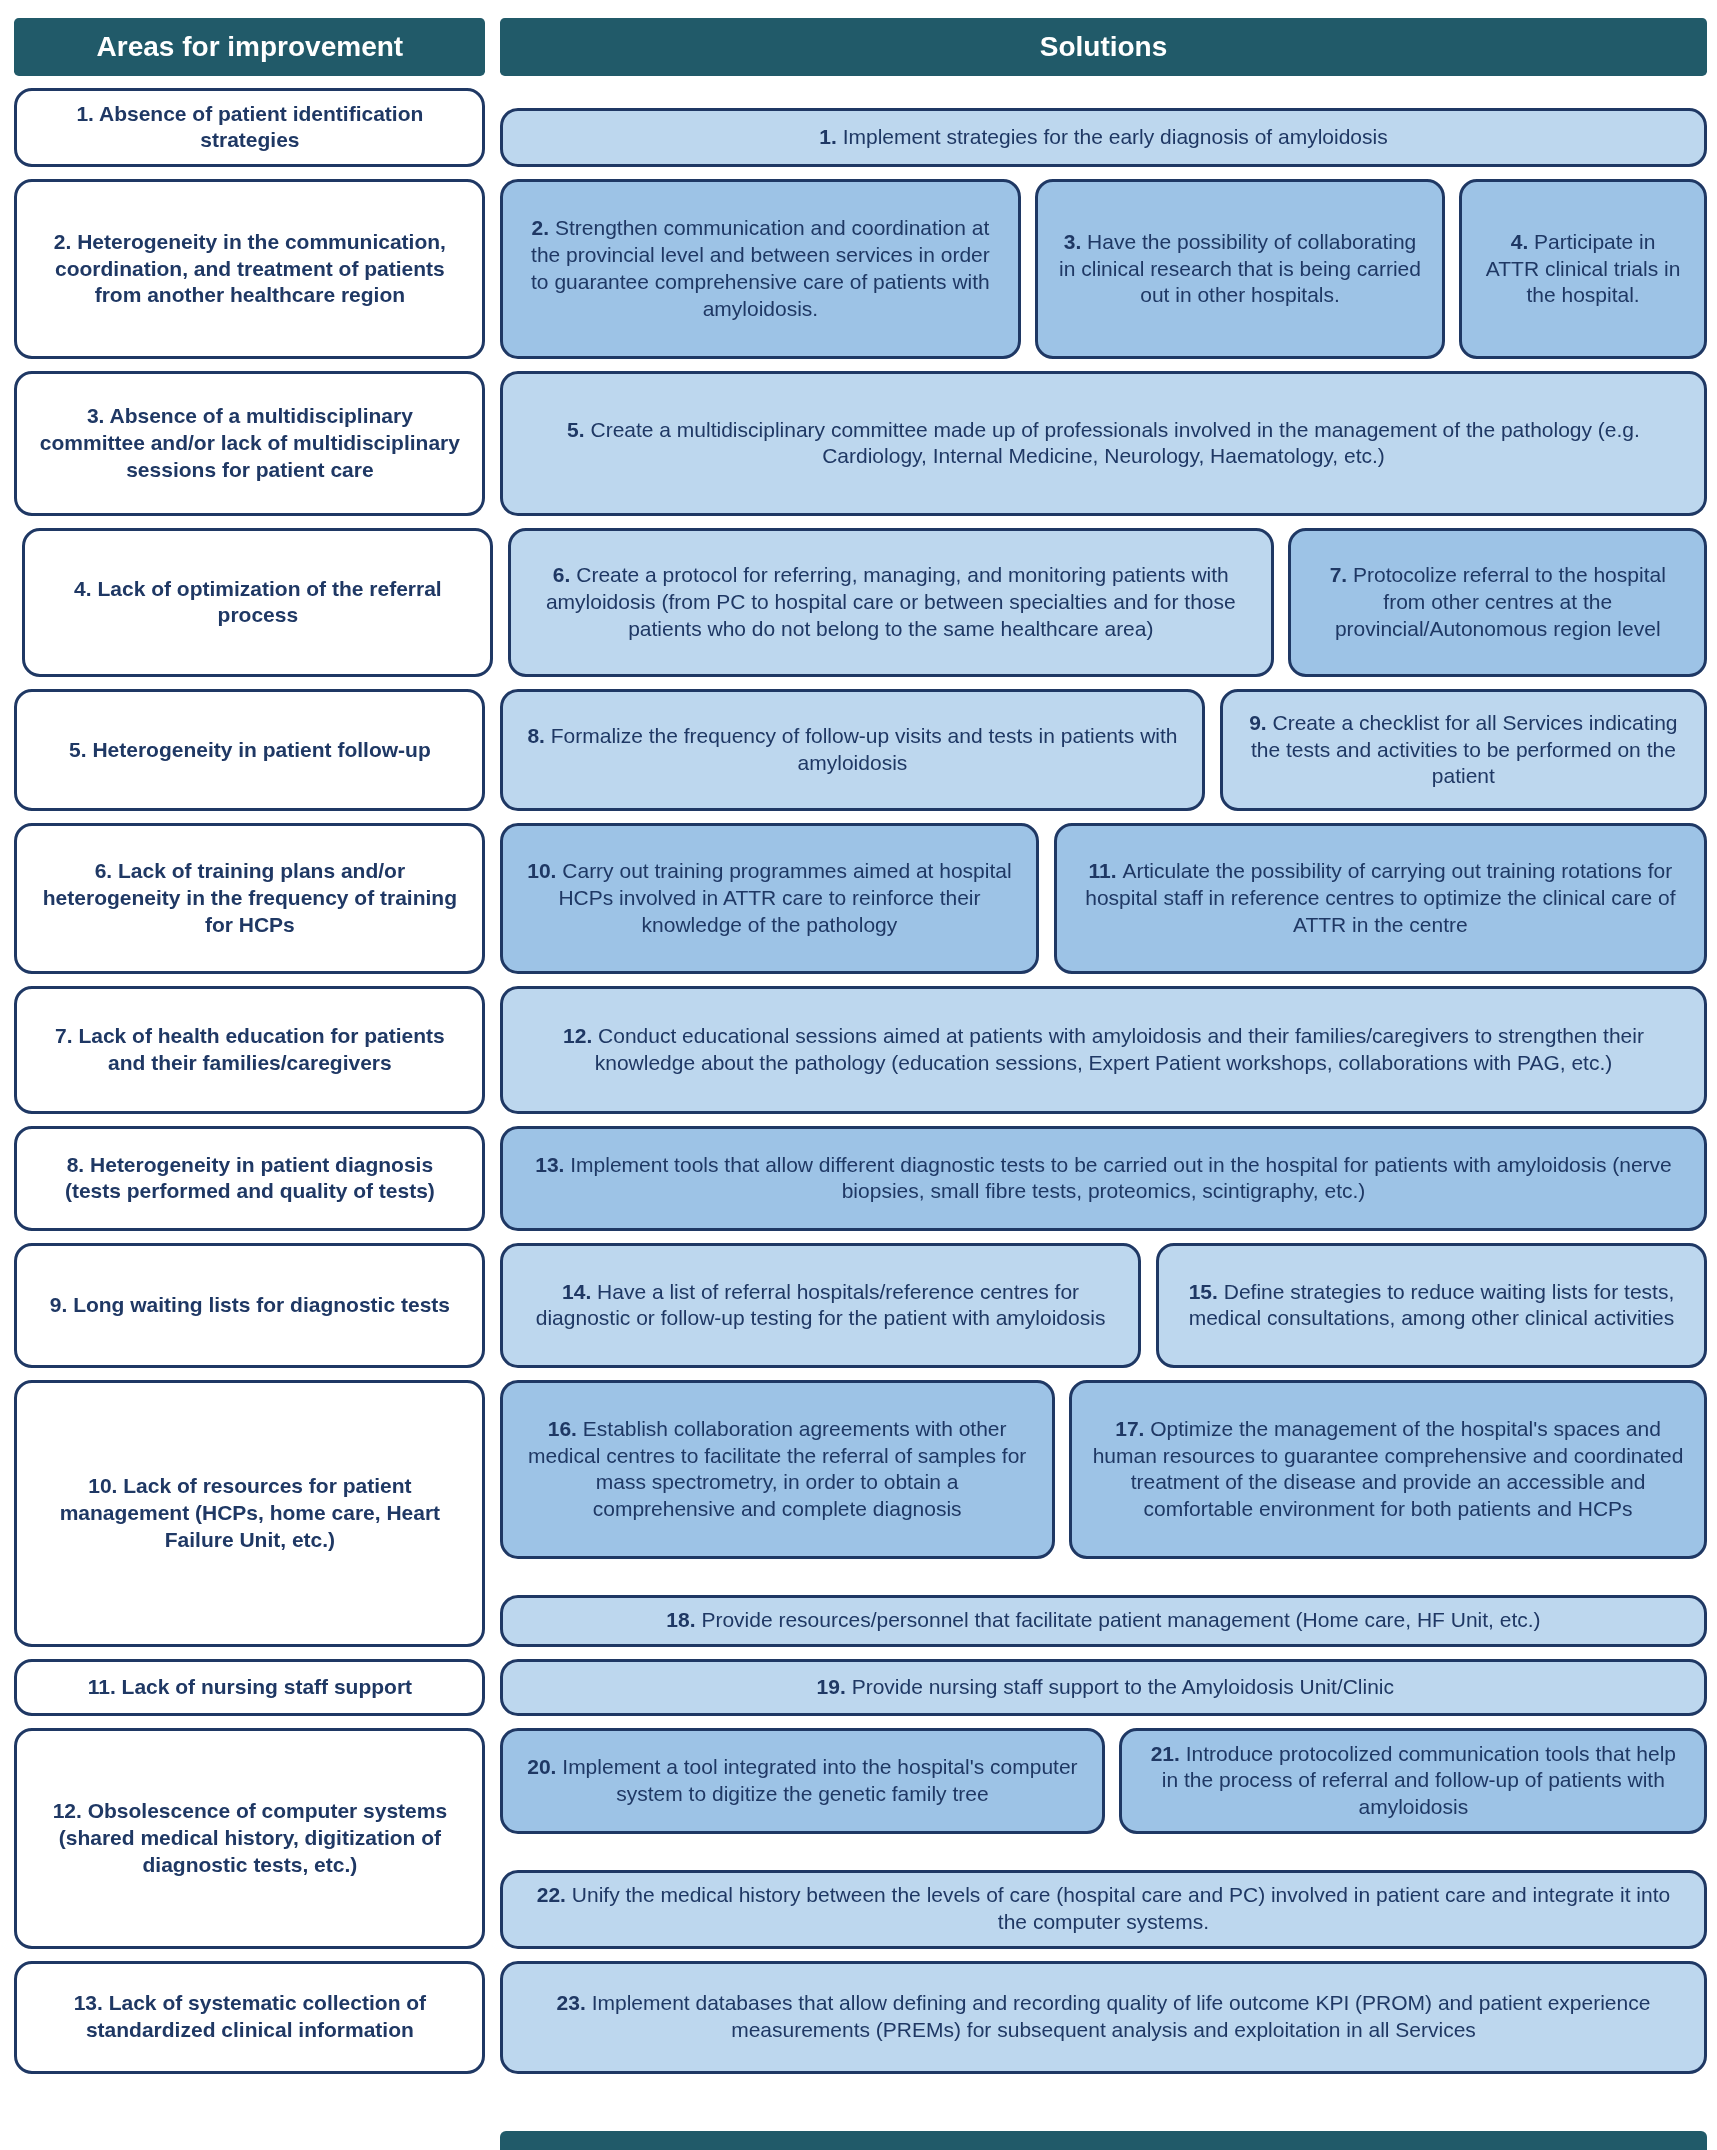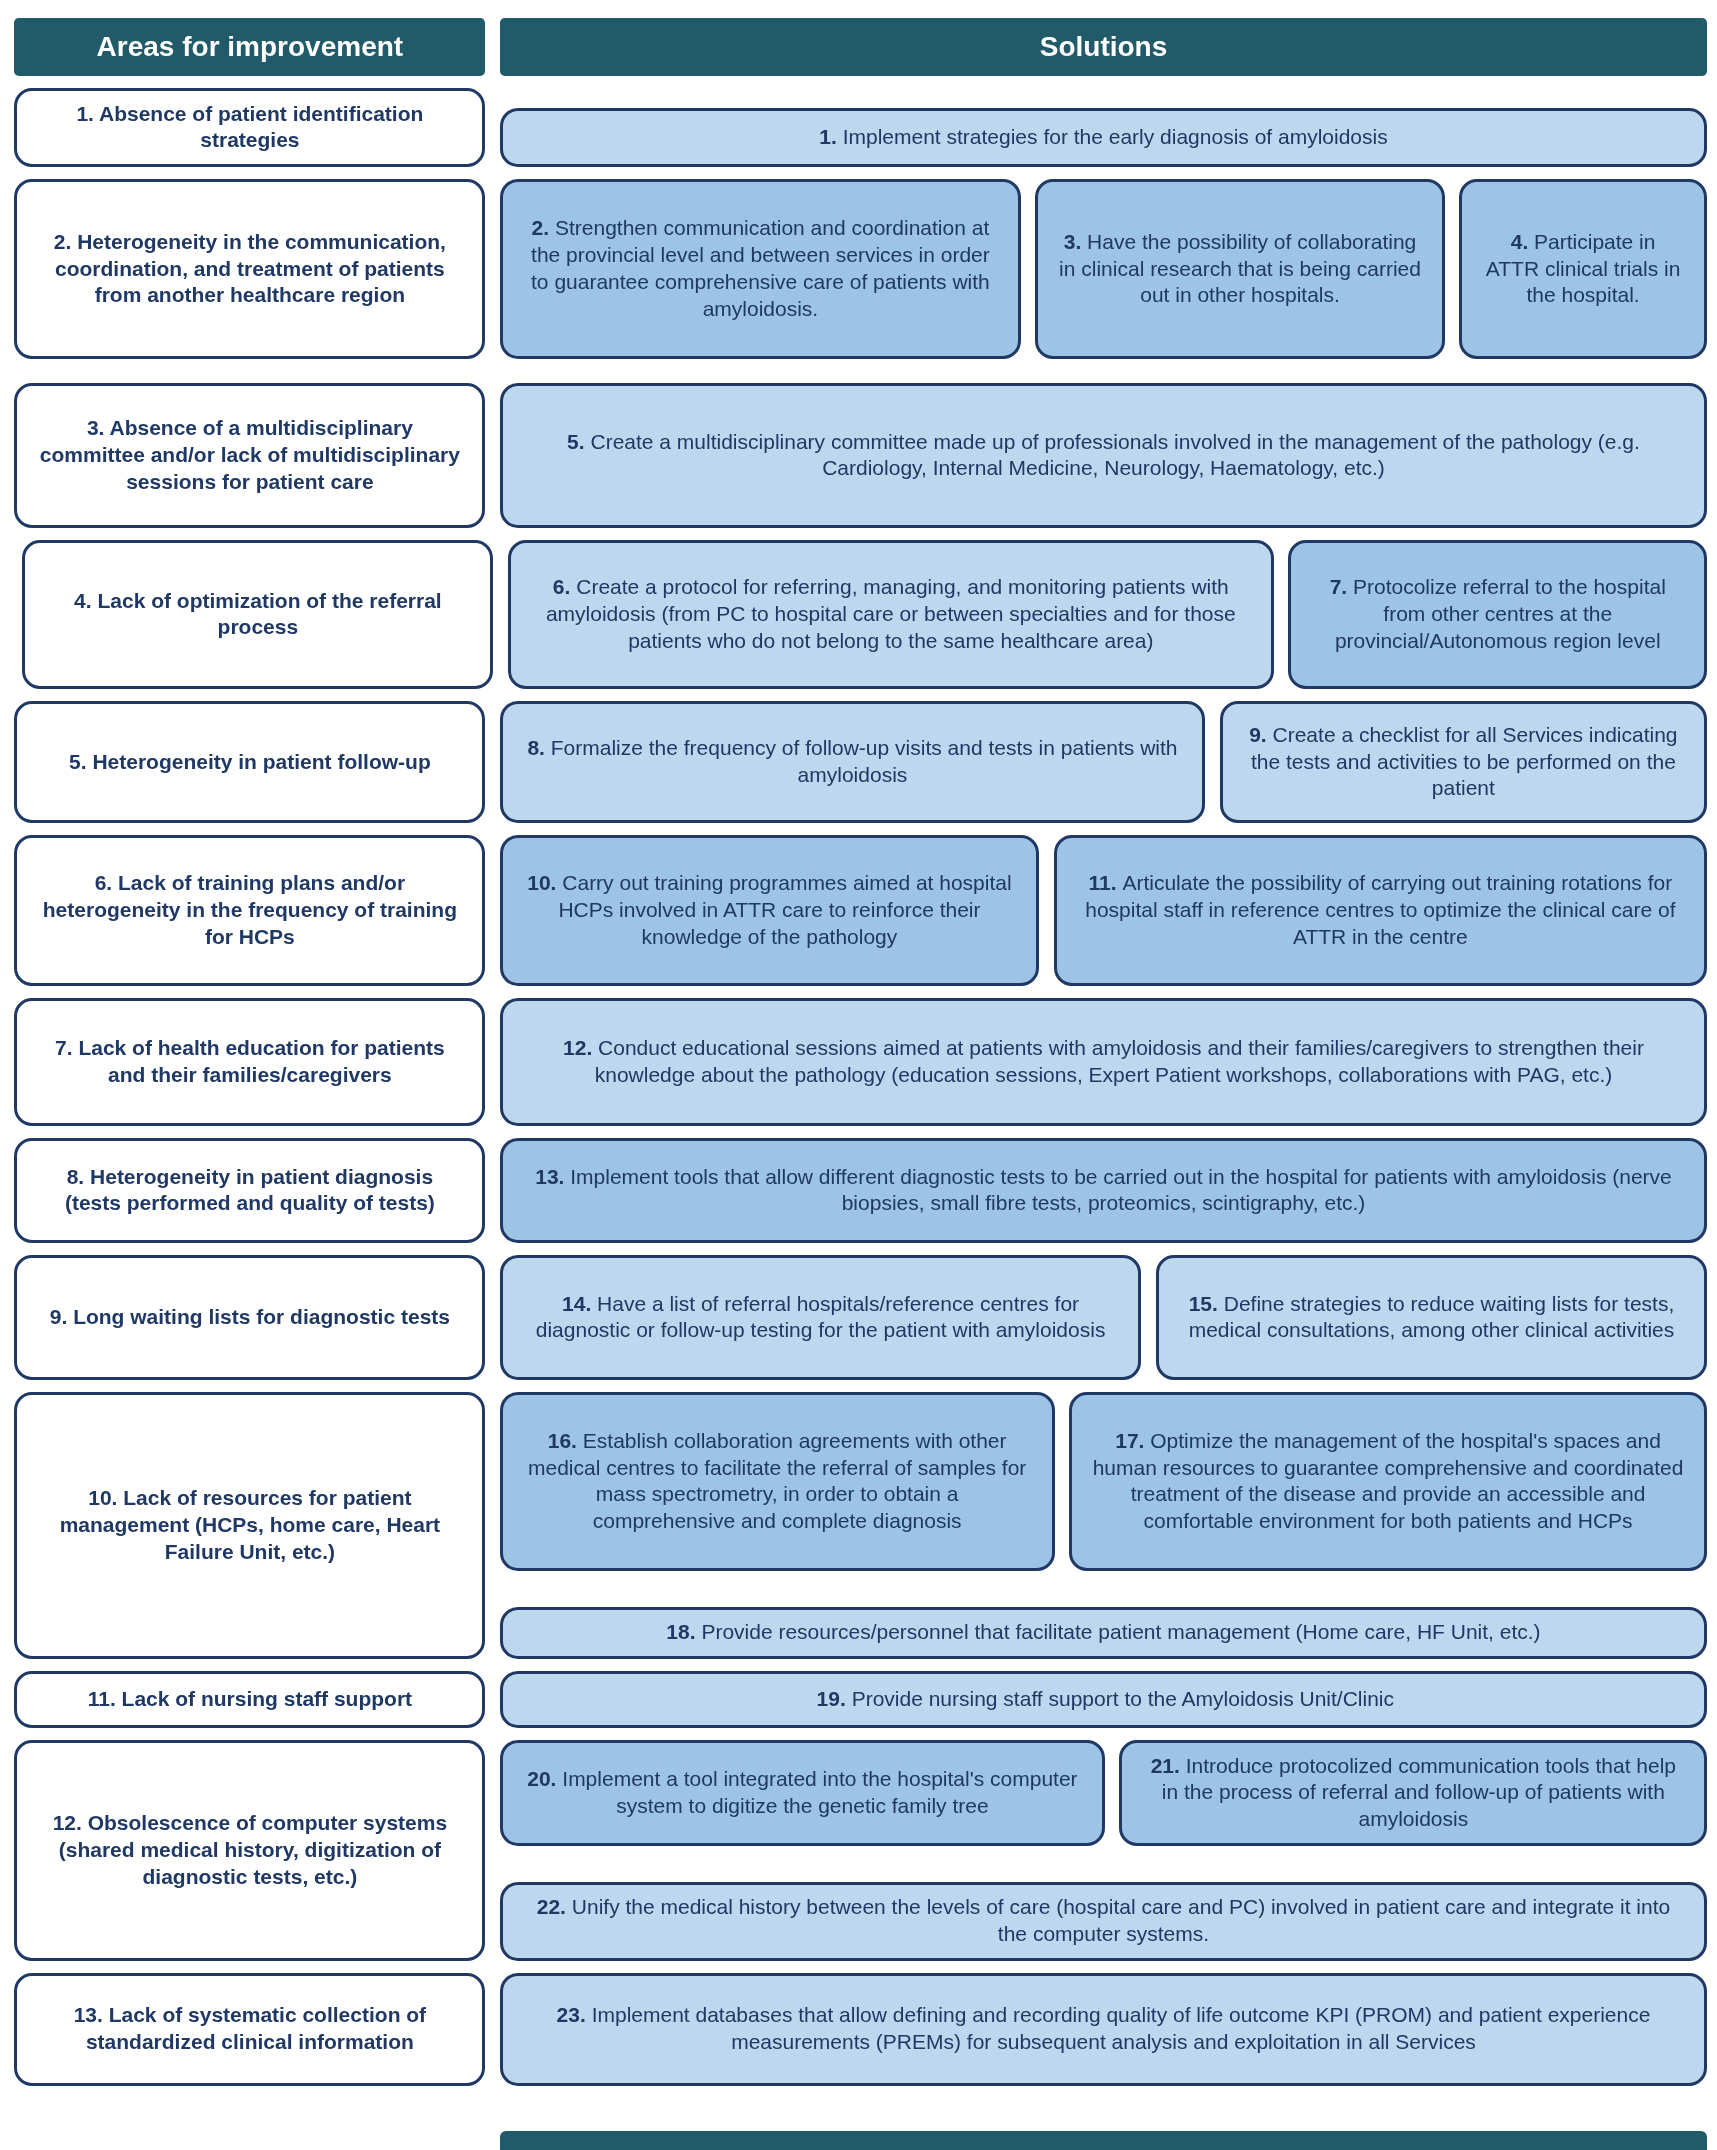--- a/index.html
+++ b/index.html
@@ -70,21 +70,21 @@
     flex: 1 1 auto;
   }
   .sol-col .sub-row:last-child:not(:first-child) { flex: 0 0 auto; margin-top: 24px; }
   .sol-box.light  { background: var(--light); }
   .sol-box.medium { background: var(--medium); }
   .num { font-weight: bold; }
   
   #rows { display: flex; flex-direction: column; gap: 12px; flex: 1 1 auto; }
   #rows .row:nth-child(1)  { min-height: 75px; }
   #rows .row:nth-child(2)  { min-height: 180px; }
-  #rows .row:nth-child(3)  { min-height: 145px; margin-top: 12px; }
+  #rows .row:nth-child(3)  { min-height: 145px; }
   #rows .row:nth-child(4)  { min-height: 149px; padding-left: 8px; }
   #rows .row:nth-child(5)  { min-height: 122px; }
   #rows .row:nth-child(6)  { min-height: 151px; }
   #rows .row:nth-child(7)  { min-height: 128px; }
   #rows .row:nth-child(8)  { min-height: 105px; }
   #rows .row:nth-child(9)  { min-height: 125px; }
   #rows .row:nth-child(10) { min-height: 267px; }
   #rows .row:nth-child(11) { min-height: 57px; }
   #rows .row:nth-child(12) { min-height: 219px; }
   #rows .row:nth-child(13) { min-height: 113px; }

